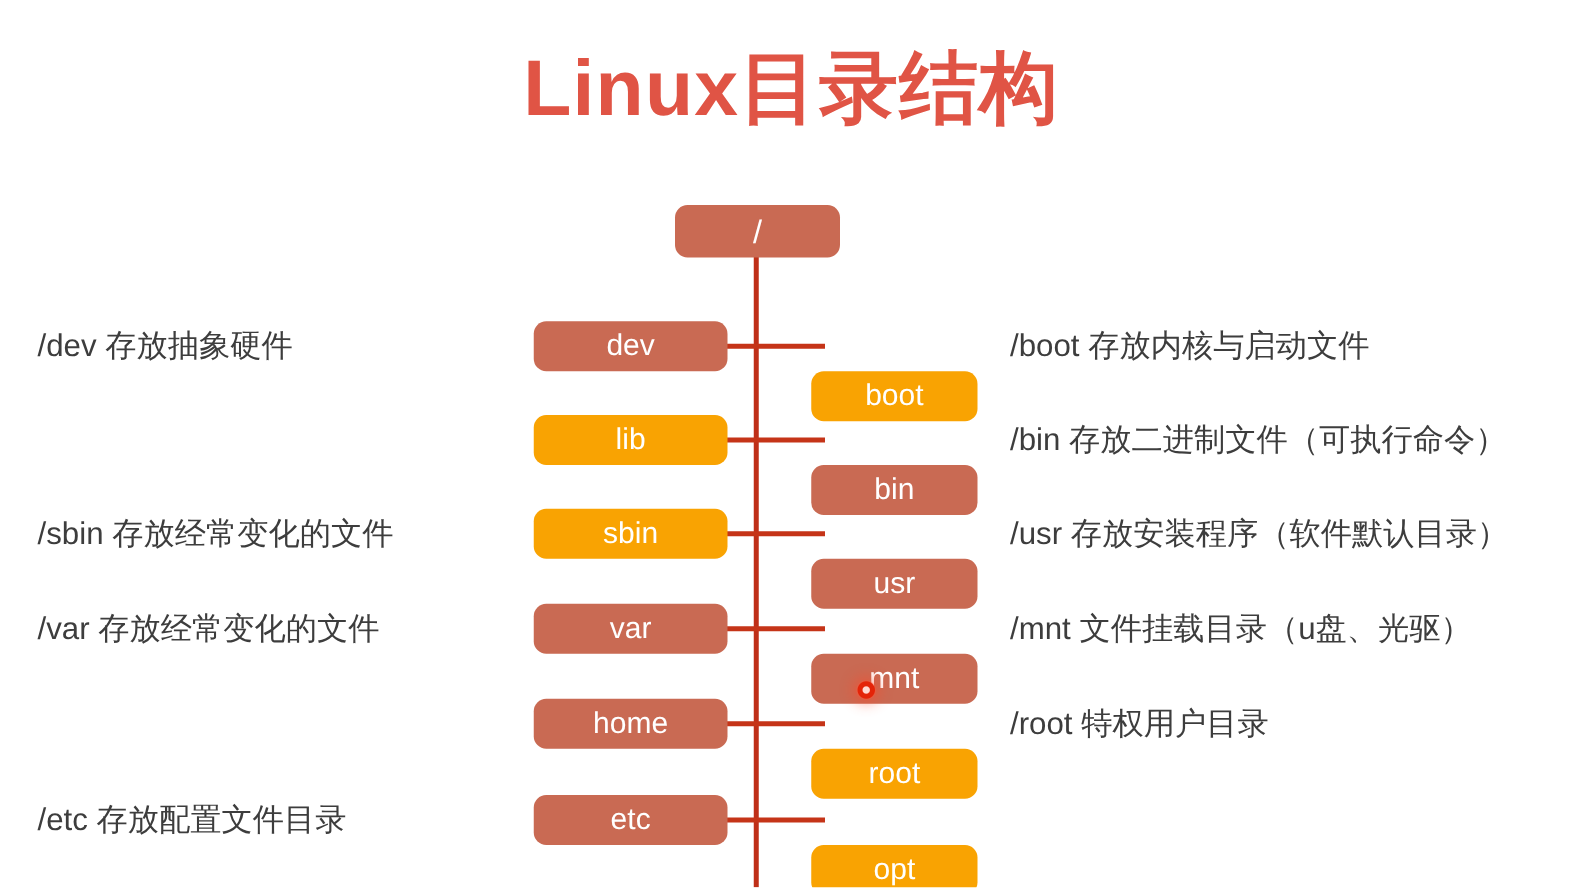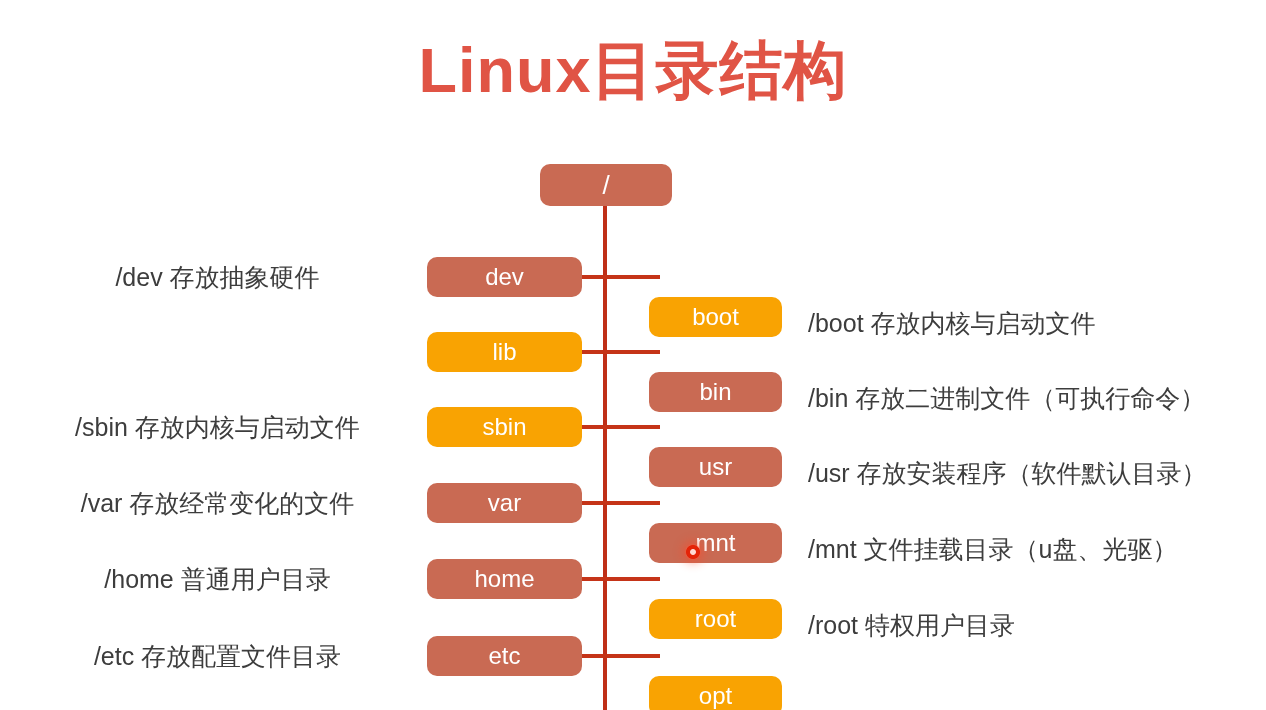--- a/index.html
+++ b/index.html
@@ -65,36 +65,35 @@
     background: #c53418;
     z-index: 1;
   }
   .row .left-box  { left: 427px; top: 0; width: 155px; }
   .row .right-box { left: 649px; top: 0; width: 133px; margin-top: 40px; }
   .row .left-label {
     position: absolute;
     left: 30px;
     top: 0;
     width: 375px;
-    text-align: center;
+    text-align: left;
     font-size: 25px;
     line-height: 40px;
     color: #3d3d3d;
     white-space: nowrap;
   }
   .row .right-label {
     position: absolute;
     left: 808px;
     top: 0;
     text-align: left;
     font-size: 25px;
     line-height: 40px;
     color: #3d3d3d;
     white-space: nowrap;
-    margin-top: 46px;
   }
   .cursor-dot {
     position: absolute;
     left: 685px;
     top: 544px;
     width: 16px;
     height: 16px;
     border-radius: 50%;
     background: radial-gradient(circle,
       #ffd9d2 0% 22%,
@@ -125,37 +124,36 @@
   </div>
 
   <div class="row" style="top:332px">
     <div class="connector"></div>
     <div class="box left-box" data-variant="orange">lib</div>
     <div class="box right-box" data-variant="terracotta">bin</div>
     <div class="right-label">/bin 存放二进制文件（可执行命令）</div>
   </div>
 
   <div class="row" style="top:407px">
-    <div class="left-label">/sbin 存放内核与启动文件</div>
+    <div class="left-label">/sbin 存放经常变化的文件</div>
     <div class="connector"></div>
     <div class="box left-box" data-variant="orange">sbin</div>
     <div class="box right-box" data-variant="terracotta">usr</div>
     <div class="right-label">/usr 存放安装程序（软件默认目录）</div>
   </div>
 
   <div class="row" style="top:483px">
     <div class="left-label">/var 存放经常变化的文件</div>
     <div class="connector"></div>
     <div class="box left-box" data-variant="terracotta">var</div>
     <div class="box right-box" data-variant="terracotta">mnt</div>
     <div class="right-label">/mnt 文件挂载目录（u盘、光驱）</div>
   </div>
 
   <div class="row" style="top:559px">
-    <div class="left-label">/home 普通用户目录</div>
     <div class="connector"></div>
     <div class="box left-box" data-variant="terracotta">home</div>
     <div class="box right-box" data-variant="orange">root</div>
     <div class="right-label">/root 特权用户目录</div>
   </div>
 
   <div class="row" style="top:636px">
     <div class="left-label">/etc 存放配置文件目录</div>
     <div class="connector"></div>
     <div class="box left-box" data-variant="terracotta">etc</div>

